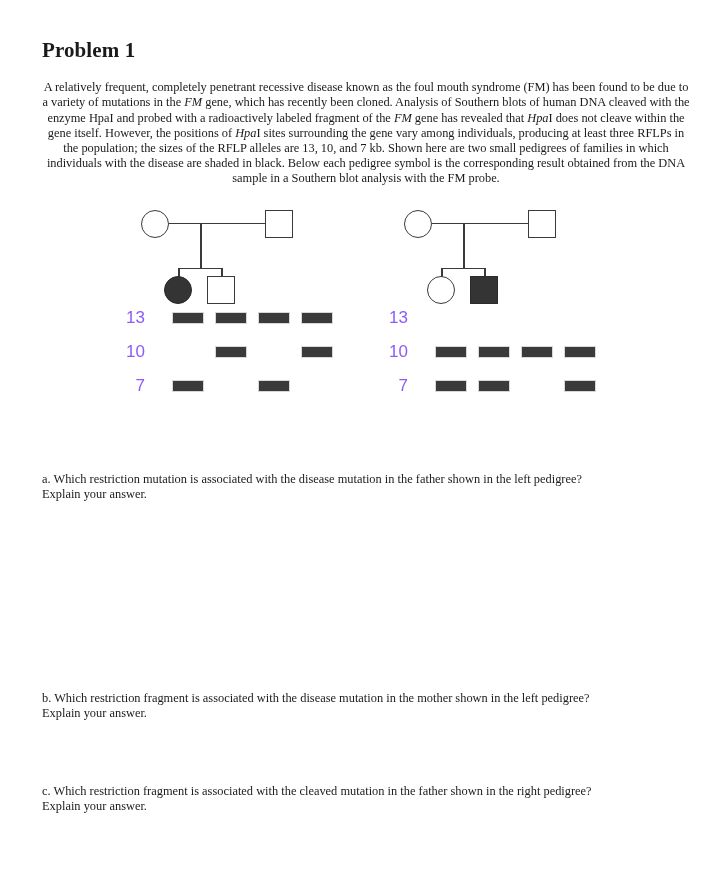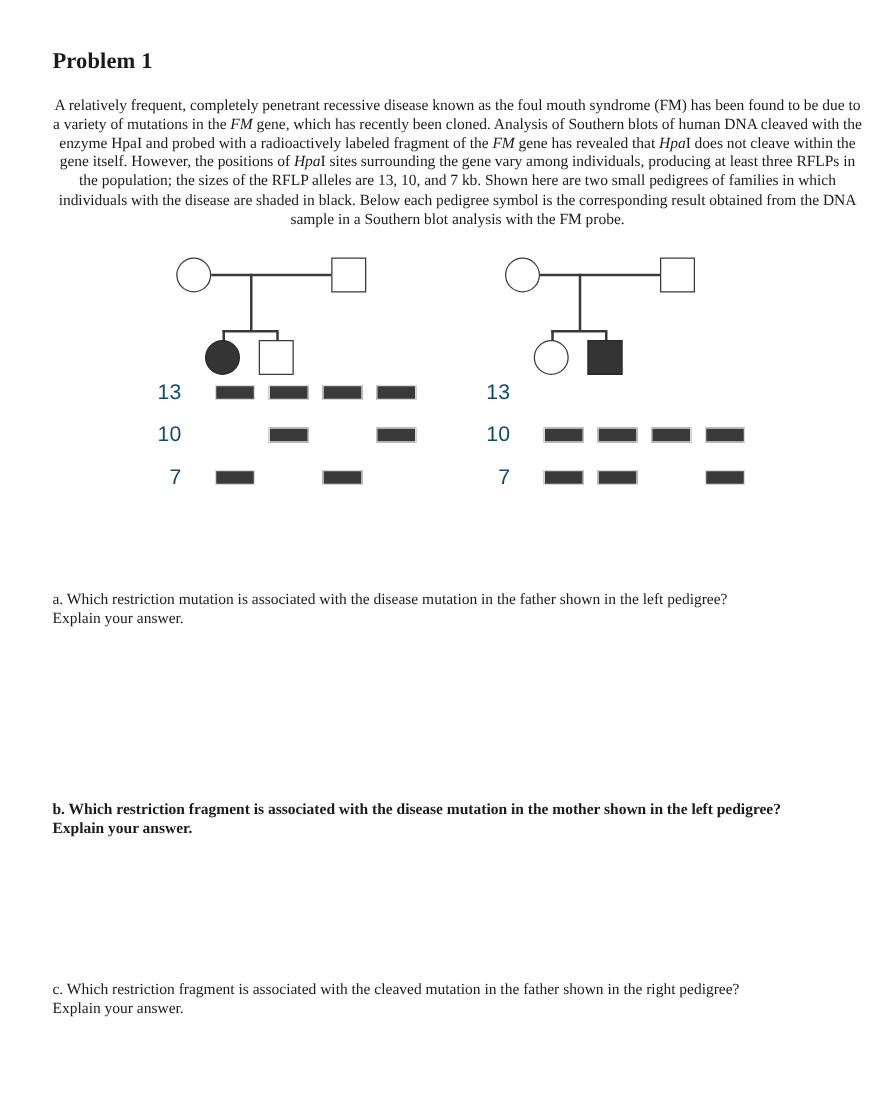--- a/index.html
+++ b/index.html
@@ -18,21 +18,21 @@
 
   .page {
     position: relative;
     width: 710px;
     height: 878px;
     box-sizing: border-box;
     padding: 30px 20px 0 42px;
   }
 
   .problem-title {
-    font-size: 18px;
+    font-size: 21px;
     font-weight: bold;
     letter-spacing: 0.1px;
     margin: 8px 0 0 0;
     line-height: 1.2;
   }
 
   .intro-paragraph {
     font-size: 12.4px;
     line-height: 15.2px;
     text-align: center;
@@ -95,21 +95,21 @@
   }
 
   .gel-label {
     position: absolute;
     left: 0;
     top: 0;
     width: 58px;
     text-align: right;
     font-family: "Liberation Sans", "DejaVu Sans", sans-serif;
     font-size: 17px;
-    color: #0c4a6e;
+    color: #8b5cf6;
     line-height: 17px;
   }
 
   .lanes {
     position: absolute;
     left: 85px;
     top: 3px;
     width: 168px;
     height: 12px;
   }
@@ -243,21 +243,21 @@
       </div>
     </div>
 
   </div>
 
   <div class="question" style="top:472px;">
     <span class="qline">a.  Which restriction mutation is associated with the disease mutation in the father shown in the left pedigree?</span>
     <span class="qline">Explain your answer.</span>
   </div>
 
-  <div class="question" style="top:640px;font-weight:bold;">
+  <div class="question" style="top:691px;">
     <span class="qline">b.  Which restriction fragment is associated with the disease mutation in the mother shown in the left pedigree?</span>
     <span class="qline">Explain your answer.</span>
   </div>
 
   <div class="question" style="top:784px;">
     <span class="qline">c.  Which restriction fragment is associated with the cleaved mutation in the father shown in the right pedigree?</span>
     <span class="qline">Explain your answer.</span>
   </div>
 
 </div>

